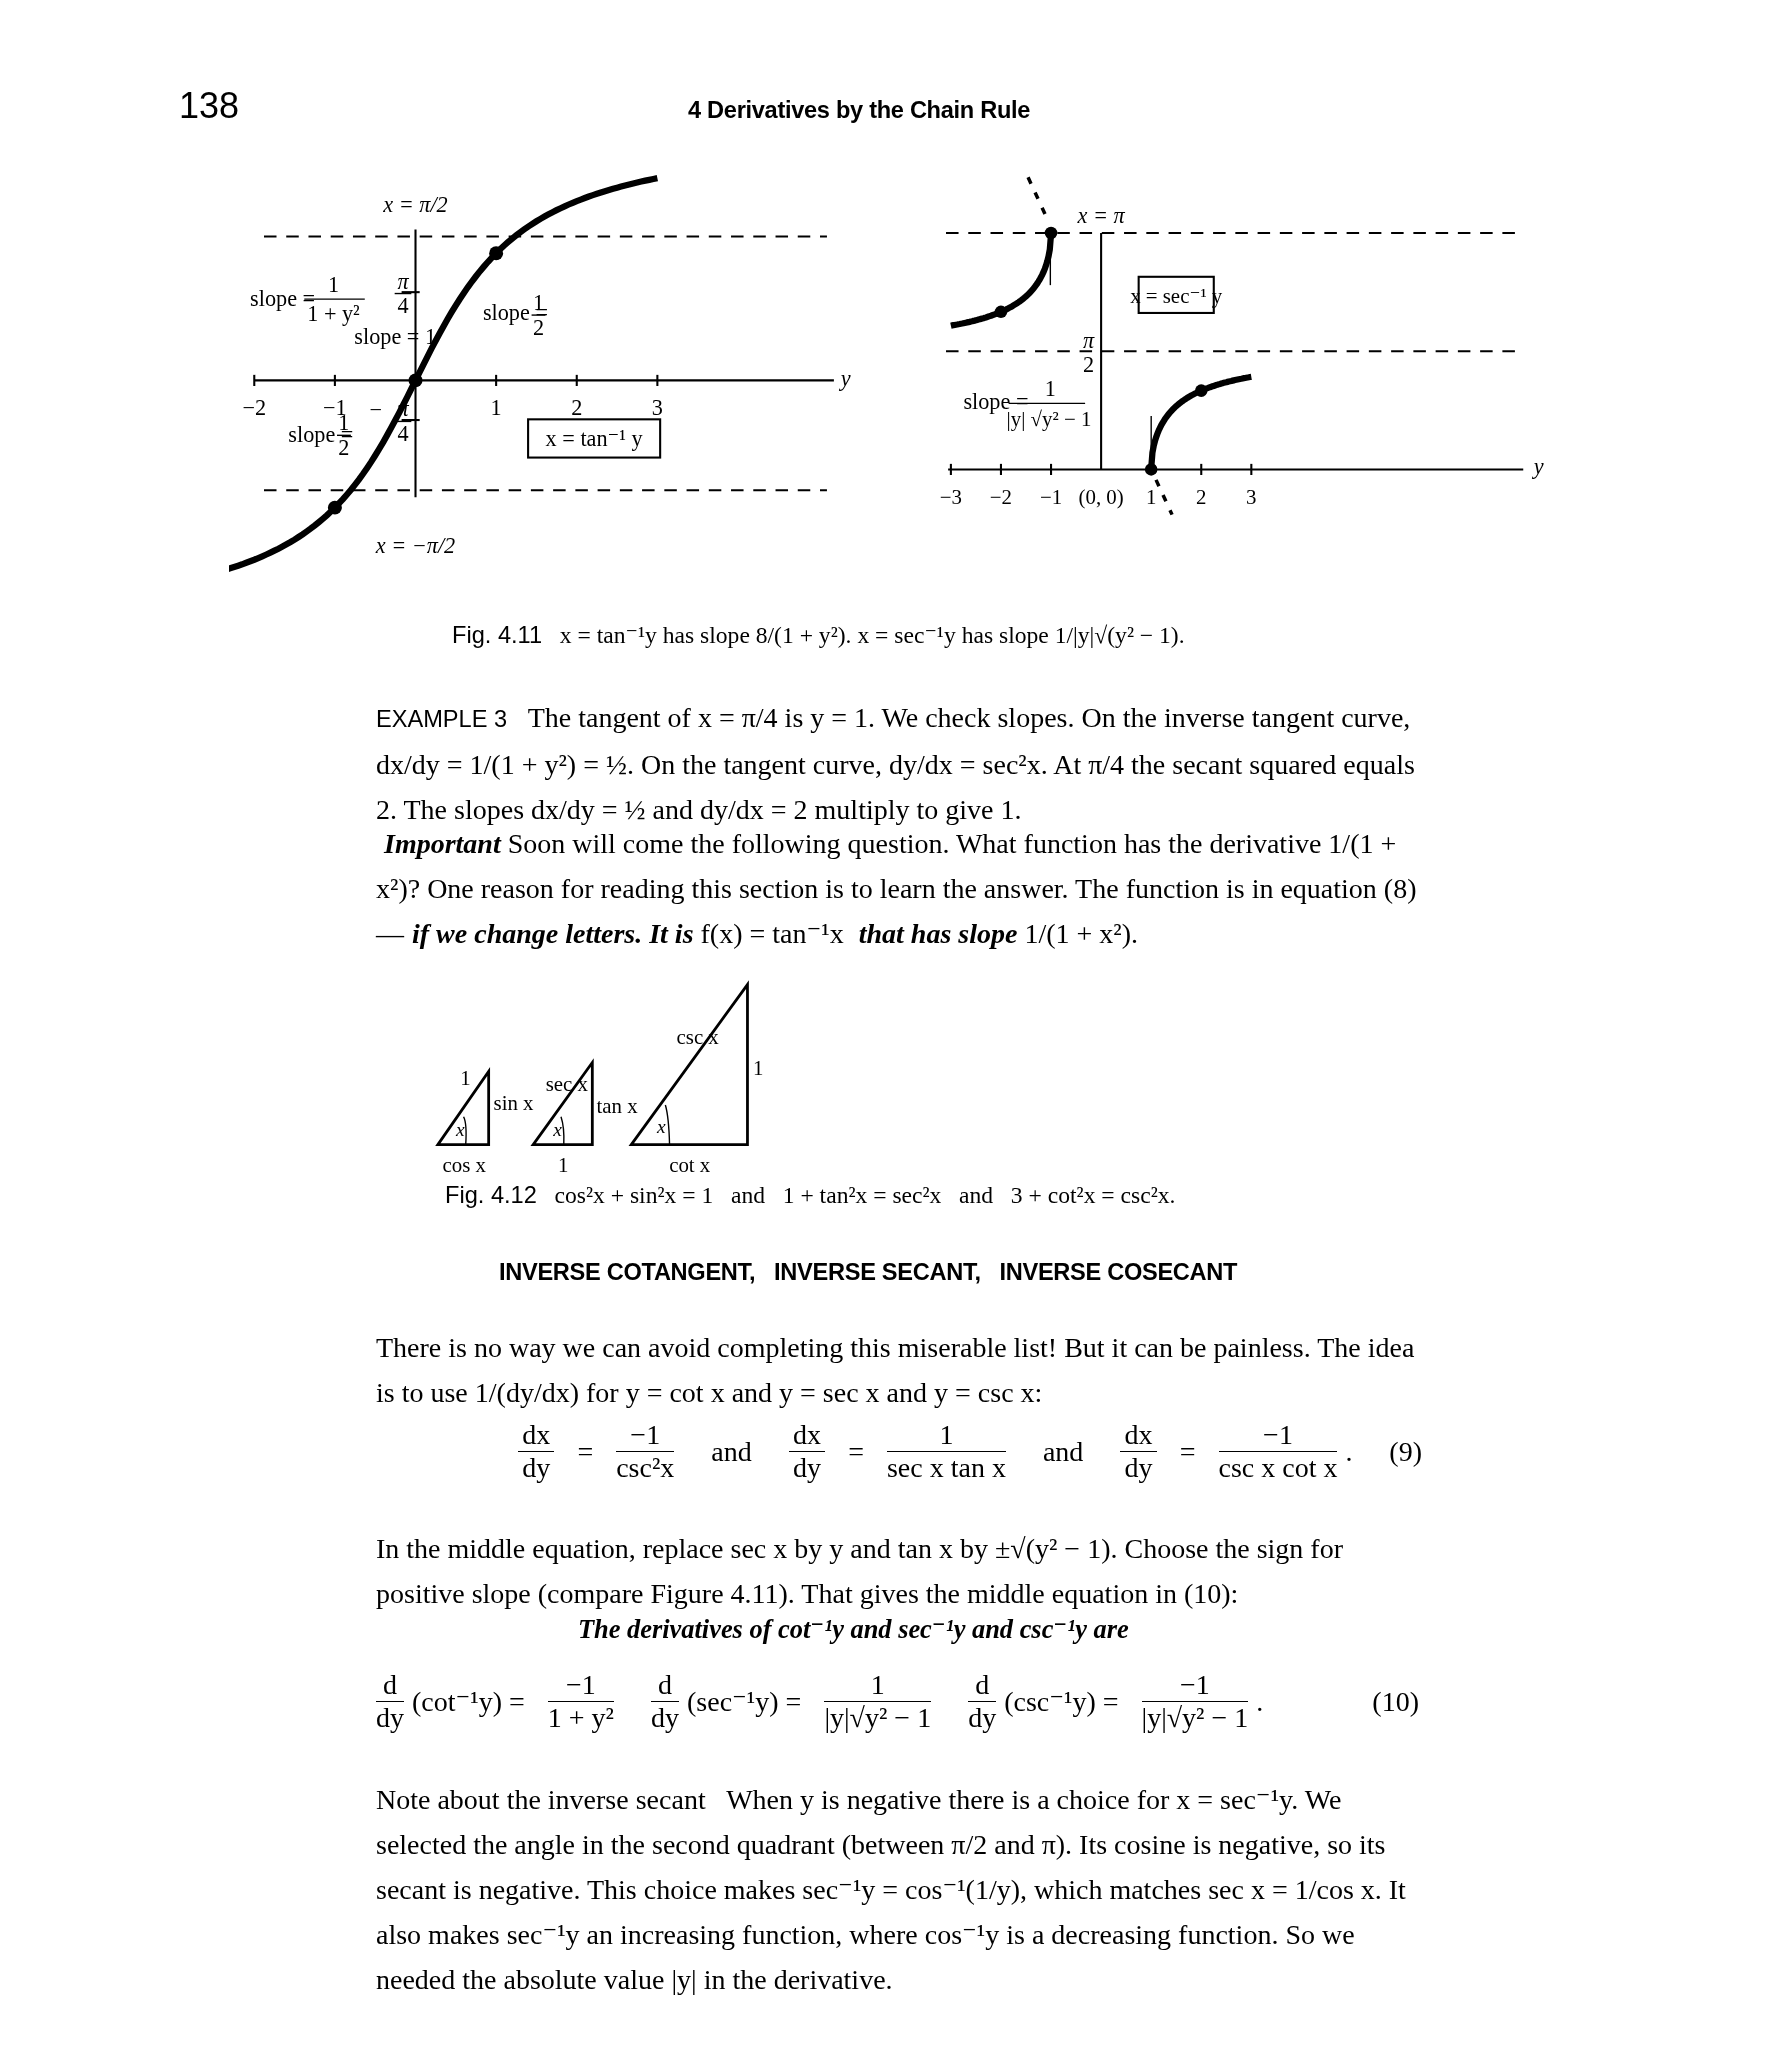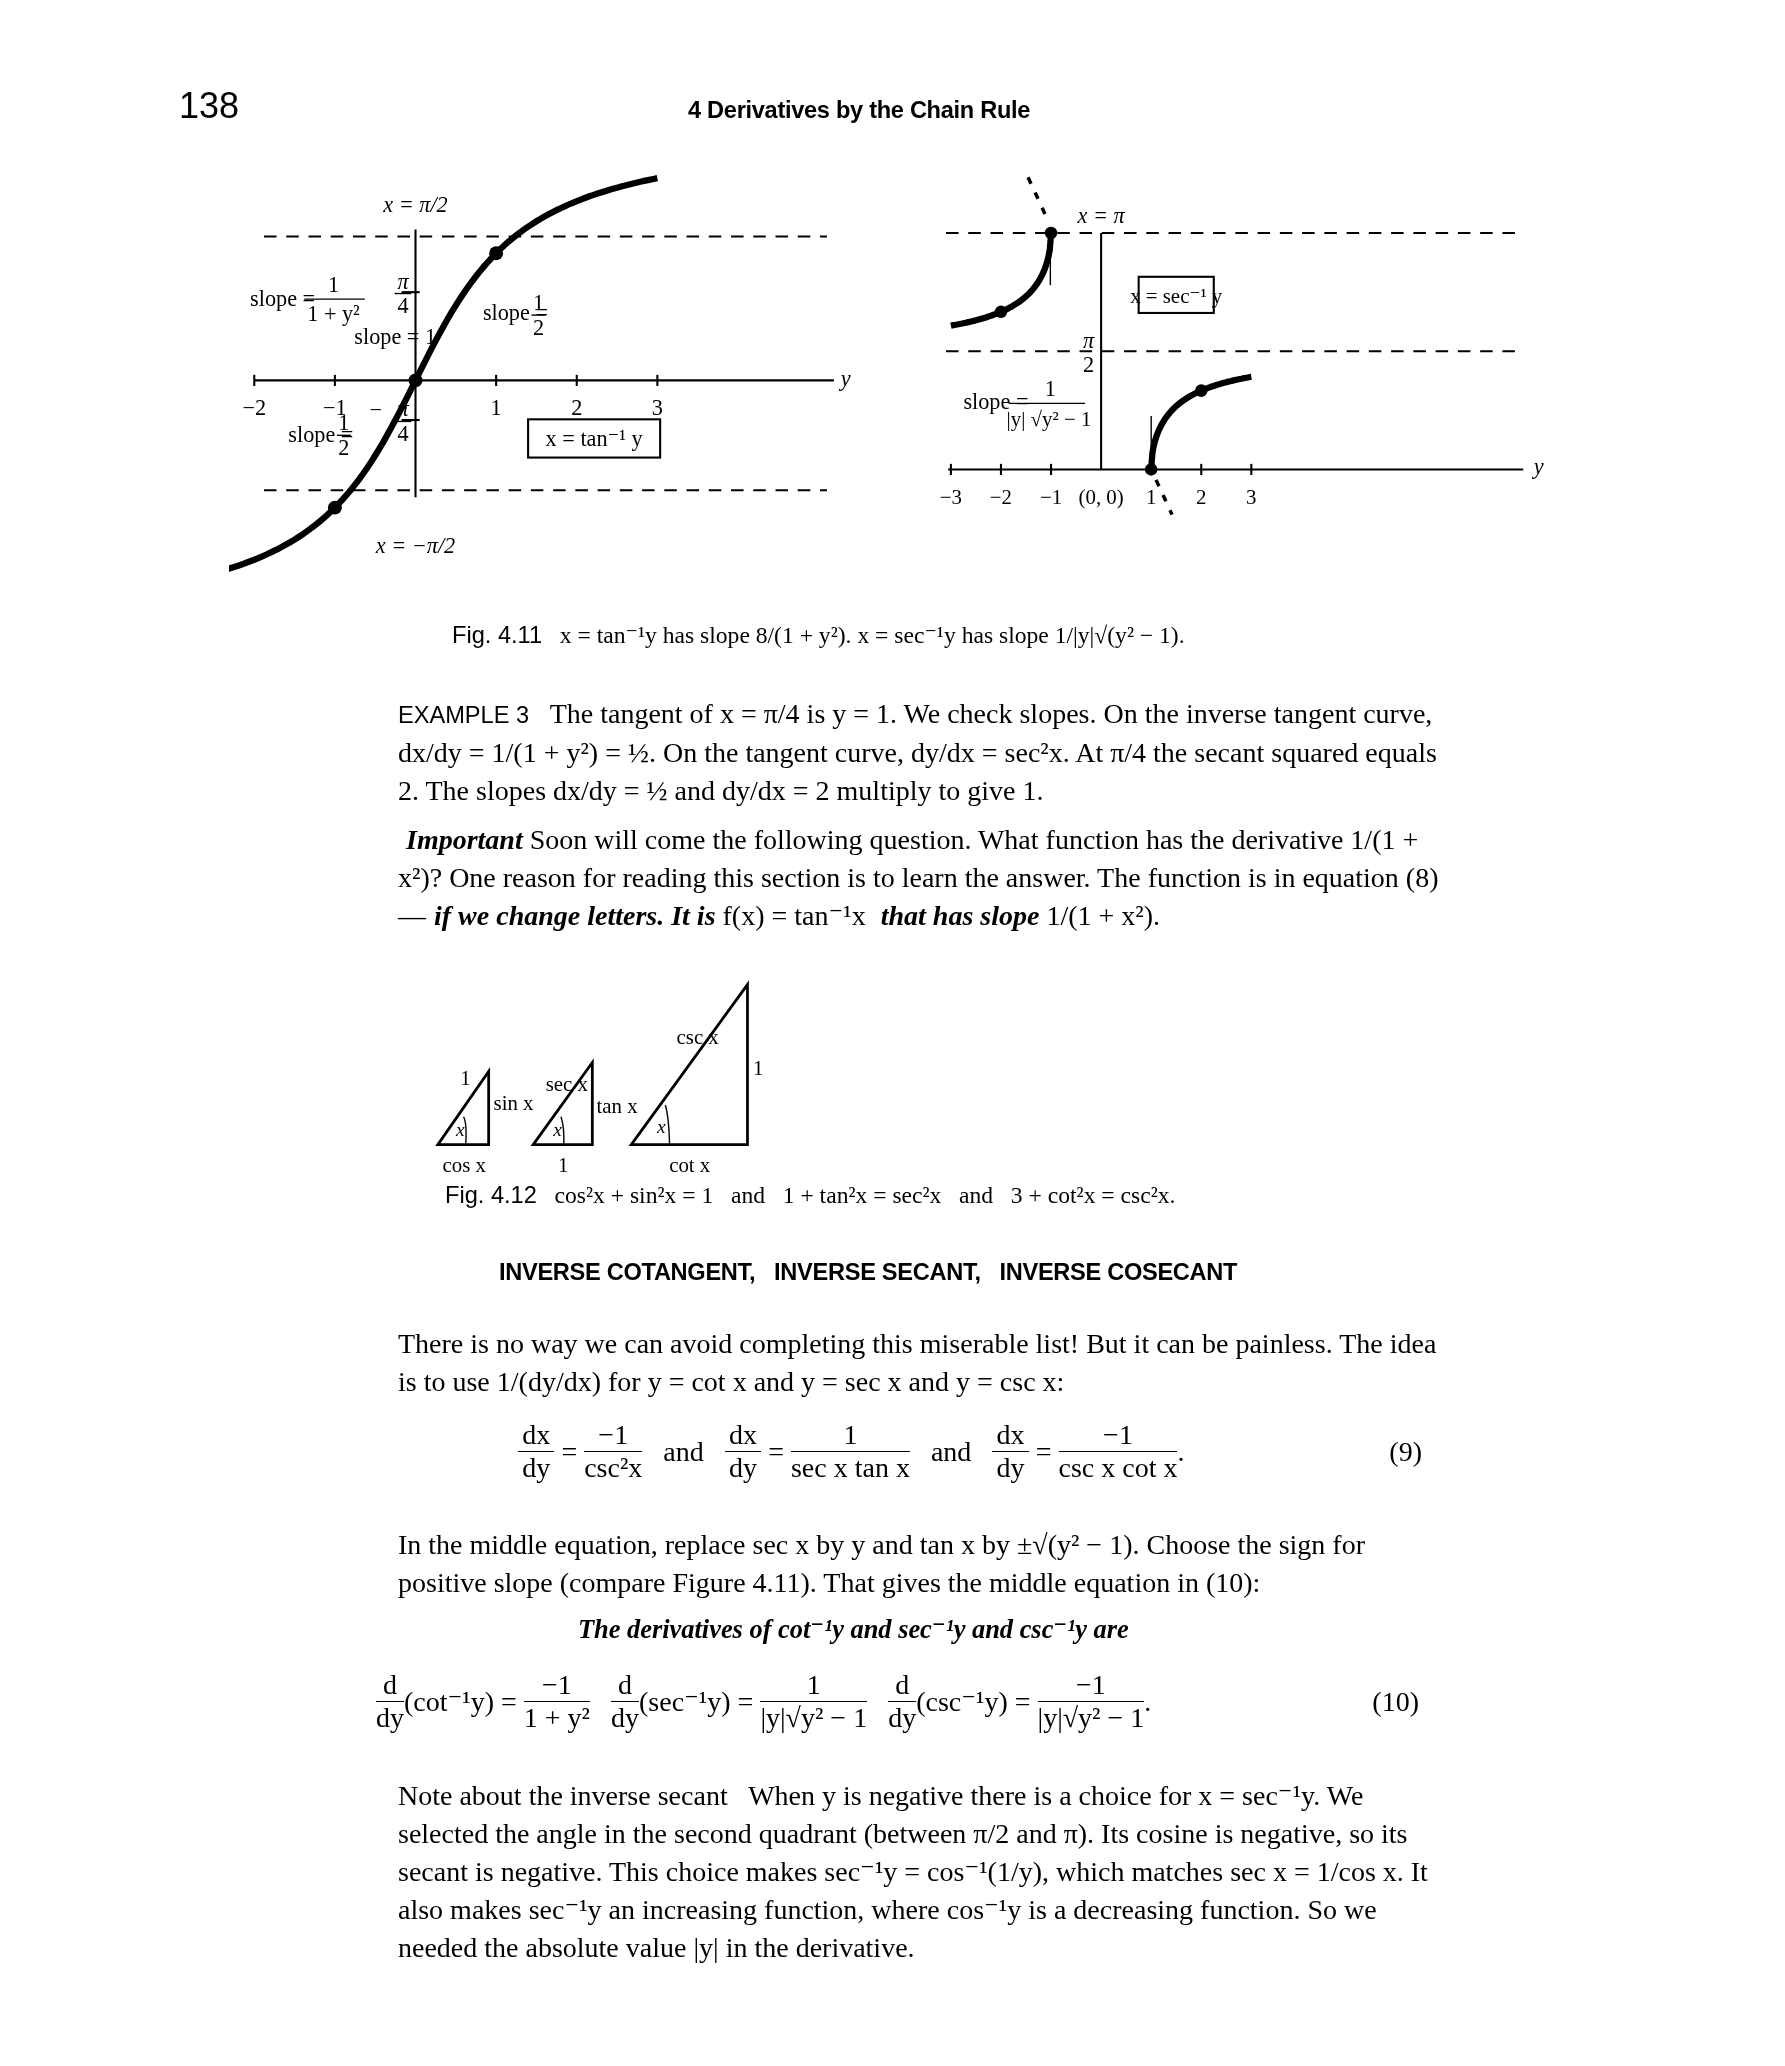--- a/index.html
+++ b/index.html
@@ -4,28 +4,28 @@
 <style>
   html, body { margin:0; padding:0; background:#ffffff; }
   body { width:1785px; height:2066px; position:relative; overflow:hidden; color:#000;
          font-family:"Liberation Serif", "DejaVu Serif", serif; }
   .abs { position:absolute; }
   .pagenum { left:179px; top:85px; font-family:"Liberation Sans", sans-serif; font-size:36px; }
   .running-head { left:688px; top:97px; font-family:"Liberation Sans", sans-serif; font-weight:bold; font-size:23.6px; letter-spacing:-0.3px; }
   .it { }
   .bi { font-style:italic; font-weight:bold;margin-left:8px; }
   .sans-b { font-family:"Liberation Sans", sans-serif; font-weight:normal; }
-  .para { font-size:28px; line-height:38px; width:1043px; left:398px; }
+  .para { font-size:28px; line-height:45px; width:1043px; left:376px; }
   .caption { font-size:23.6px; }
   .heading { font-family:"Liberation Sans", sans-serif; font-weight:bold; font-size:23.6px; left:499px; top:1259px; letter-spacing:-0.3px;text-align:right; }
   svg text { font-family:"Liberation Serif", "DejaVu Serif", serif; }
   .frac { display:inline-block; vertical-align:middle; text-align:center; }
   .frac > span { display:block; }
   .frac .num { border-bottom:1.4px solid #000; padding:0 4.2px; }
-  .eq { font-size:28px; display:flex; align-items:center; }
+  .eq { font-size:28px; display:flex; align-items:center;gap:8px; }
 </style>
 </head>
 <body>
 
 <div class="abs pagenum">138</div>
 <div class="abs running-head">4   Derivatives by the Chain Rule</div>
 
 <svg class="abs" style="left:229px;top:174px" width="626" height="417" viewBox="0 0 900 600">
   <line x1="50" y1="90" x2="860" y2="90" stroke="#000" stroke-width="3" stroke-dasharray="18,14"></line>
   <line x1="50" y1="455" x2="860" y2="455" stroke="#000" stroke-width="3" stroke-dasharray="18,14"></line>

